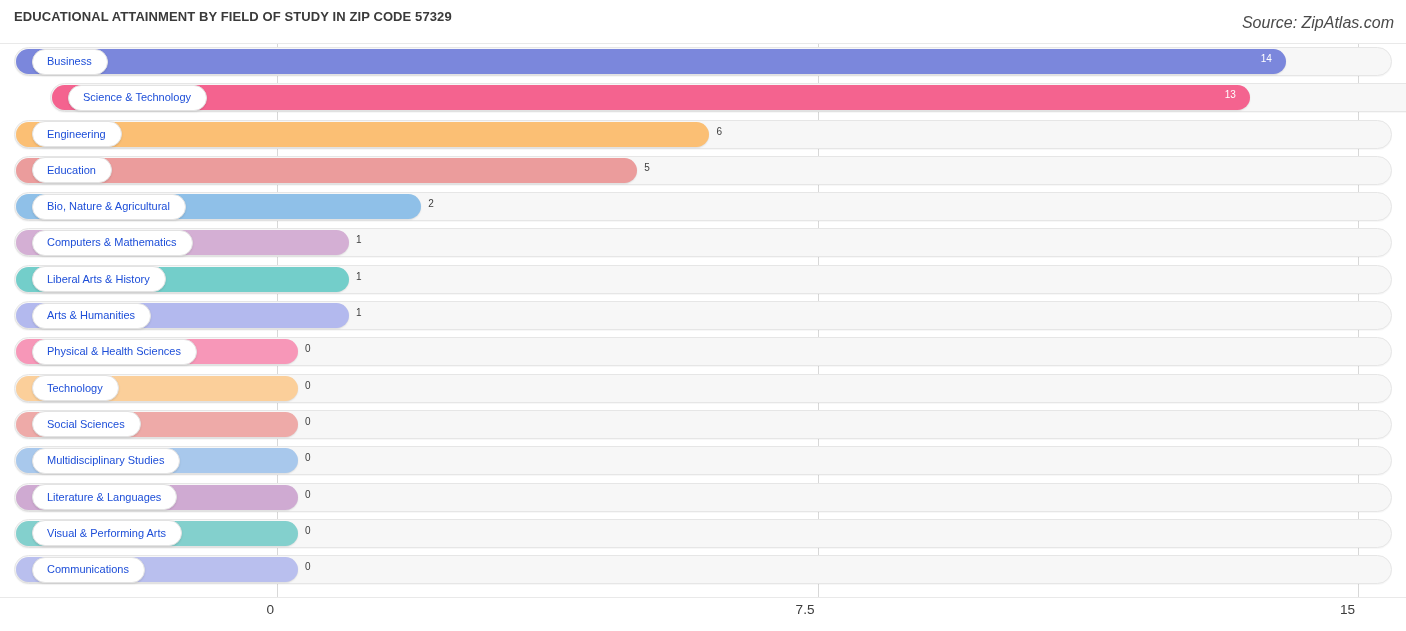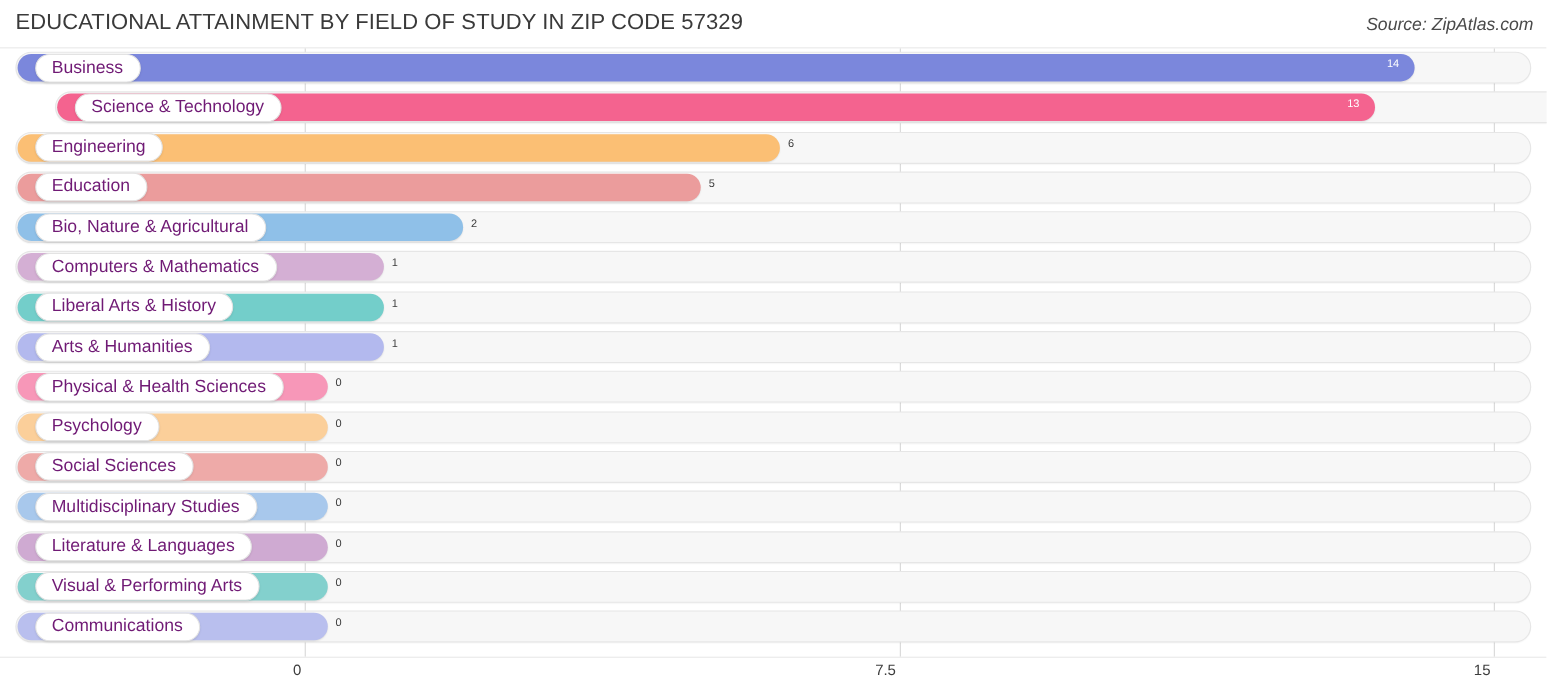--- a/index.html
+++ b/index.html
@@ -24,25 +24,25 @@
   .header {
     position: absolute;
     left: 0; top: 0;
     width: 1406px;
     height: 44px;
   }
   .chart-title {
     position: absolute;
     left: 14px;
     top: 9px;
-    font-size: 20px;
+    font-size: 13px;
     letter-spacing: 0.1px;
     color: #3a3a3a;
     white-space: nowrap;
-    font-weight: 400;
+    font-weight: 700;
   }
   .source {
     position: absolute;
     right: 12px;
     top: 14px;
     font-size: 16px;
     font-style: italic;
     color: #4a4a4a;
     white-space: nowrap;
   }
@@ -115,22 +115,22 @@
     background: #ffffff;
     border: 1px solid #e3e3e3;
     border-radius: 14px;
     display: flex;
     align-items: center;
     padding: 0 15px 0 14px;
     box-sizing: border-box;
     box-shadow: 0 1px 2px rgba(0,0,0,0.10);
   }
   .pill-label {
-    font-size: 16px;
-    color: #701a75;
+    font-size: 11px;
+    color: #1d4ed8;
     white-space: nowrap;
     line-height: 1;
   }
   .value {
     position: absolute;
     top: 10px;
     font-size: 10px;
     line-height: 1;
     white-space: nowrap;
     color: #3d3d3d;
@@ -251,21 +251,21 @@
           <div class="bar" style="width: 282px; background: rgb(247, 151, 184);"></div>
           <div class="pill">
             <span class="pill-label">Physical &amp; Health Sciences</span>
           </div>
           <div class="value" style="left: 305px;">0</div>
         </div>
         <div class="row" style="height: 36.3px;">
           <div class="track"></div>
           <div class="bar" style="width: 282px; background: rgb(251, 207, 154);"></div>
           <div class="pill">
-            <span class="pill-label">Psychology</span>
+            <span class="pill-label">Technology</span>
           </div>
           <div class="value" style="left: 305px;">0</div>
         </div>
         <div class="row" style="height: 36.3px;">
           <div class="track"></div>
           <div class="bar" style="width: 282px; background: rgb(238, 170, 168);"></div>
           <div class="pill">
             <span class="pill-label">Social Sciences</span>
           </div>
           <div class="value" style="left: 305px;">0</div>

